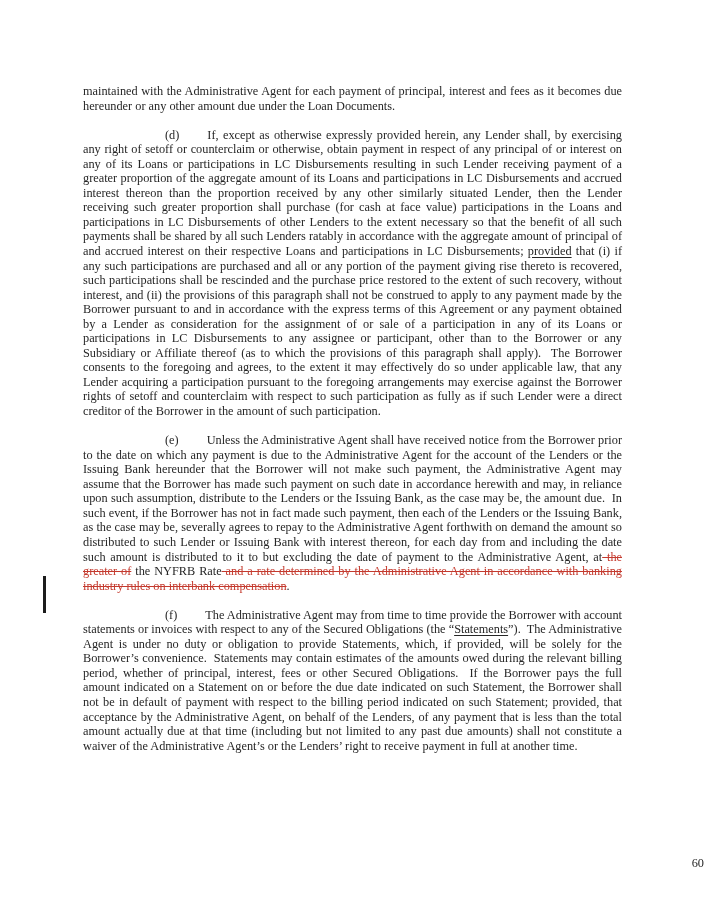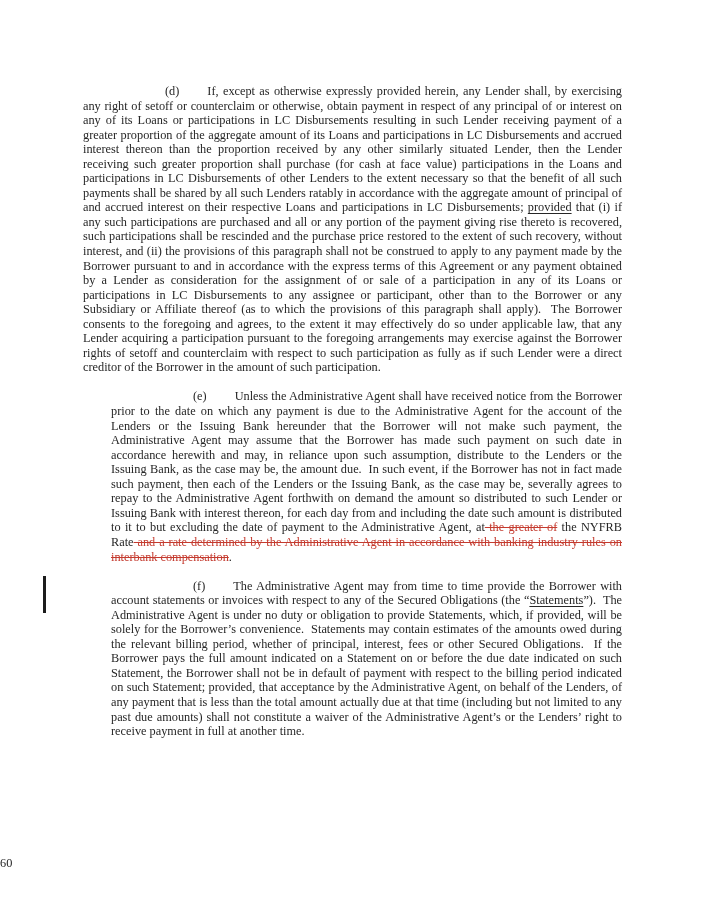--- a/index.html
+++ b/index.html
@@ -25,21 +25,20 @@
     line-height: 14.55px;
     text-align: justify;
     text-justify: inter-word;
   }
   .doc-para {
     margin: 0;
     padding: 0;
   }
   .doc-para + .doc-para {
     margin-top: 14.55px;
-    margin-left: 28px;
   }
   .indent {
     text-indent: 82px;
   }
   .heading {
     margin-top: 18px;
   }
   .seg-normal {
     color: var(--body-text, #262626);
   }
@@ -64,33 +63,34 @@
     top: 576px;
     width: 2.5px;
     height: 37px;
     background: var(--change-bar, #1c1c1c);
   }
   .page-number {
     position: absolute;
     top: 856px;
     left: 0;
     width: 100%;
-    text-align: left;
+    text-align: right;
     font-size: 12.3px;
     color: var(--body-text, #262626);
   }
 </style>
 </head>
 <body>
 
 <div class="page">
 
   <div class="change-bar"></div>
 
   <div class="text-block">
+    <p class="doc-para"><span class="seg-normal">maintained with the Administrative Agent for each payment of principal, interest and fees as it becomes due hereunder or any other amount due under the Loan Documents.</span></p>
 
     <p class="doc-para indent"><span class="seg-normal">(d)</span><span class="seg-tab"></span><span class="seg-normal">If, except as otherwise expressly provided herein, any Lender shall, by exercising any right of setoff or counterclaim or otherwise, obtain payment in respect of any principal of or interest on any of its Loans or participations in LC Disbursements resulting in such Lender receiving payment of a greater proportion of the aggregate amount of its Loans and participations in LC Disbursements and accrued interest thereon than the proportion received by any other similarly situated Lender, then the Lender receiving such greater proportion shall purchase (for cash at face value) participations in the Loans and participations in LC Disbursements of other Lenders to the extent necessary so that the benefit of all such payments shall be shared by all such Lenders ratably in accordance with the aggregate amount of principal of and accrued interest on their respective Loans and participations in LC Disbursements; </span><span class="seg-underline">provided</span><span class="seg-normal"> that (i) if any such participations are purchased and all or any portion of the payment giving rise thereto is recovered, such participations shall be rescinded and the purchase price restored to the extent of such recovery, without interest, and (ii) the provisions of this paragraph shall not be construed to apply to any payment made by the Borrower pursuant to and in accordance with the express terms of this Agreement or any payment obtained by a Lender as consideration for the assignment of or sale of a participation in any of its Loans or participations in LC Disbursements to any assignee or participant, other than to the Borrower or any Subsidiary or Affiliate thereof (as to which the provisions of this paragraph shall apply).&nbsp; The Borrower consents to the foregoing and agrees, to the extent it may effectively do so under applicable law, that any Lender acquiring a participation pursuant to the foregoing arrangements may exercise against the Borrower rights of setoff and counterclaim with respect to such participation as fully as if such Lender were a direct creditor of the Borrower in the amount of such participation.</span></p>
 
     <p class="doc-para indent"><span class="seg-normal">(e)</span><span class="seg-tab"></span><span class="seg-normal">Unless the Administrative Agent shall have received notice from the Borrower prior to the date on which any payment is due to the Administrative Agent for the account of the Lenders or the Issuing Bank hereunder that the Borrower will not make such payment, the Administrative Agent may assume that the Borrower has made such payment on such date in accordance herewith and may, in reliance upon such assumption, distribute to the Lenders or the Issuing Bank, as the case may be, the amount due.&nbsp; In such event, if the Borrower has not in fact made such payment, then each of the Lenders or the Issuing Bank, as the case may be, severally agrees to repay to the Administrative Agent forthwith on demand the amount so distributed to such Lender or Issuing Bank with interest thereon, for each day from and including the date such amount is distributed to it to but excluding the date of payment to the Administrative Agent, at</span><span class="seg-strike">&nbsp;the greater of</span><span class="seg-normal"> the NYFRB Rate</span><span class="seg-strike">&nbsp;and a rate determined by the Administrative Agent in accordance with banking industry rules on interbank compensation</span><span class="seg-normal">.</span></p>
 
     <p class="doc-para indent"><span class="seg-normal">(f)</span><span class="seg-tab"></span><span class="seg-normal">The Administrative Agent may from time to time provide the Borrower with account statements or invoices with respect to any of the Secured Obligations (the “</span><span class="seg-underline">Statements</span><span class="seg-normal">”).&nbsp; The Administrative Agent is under no duty or obligation to provide Statements, which, if provided, will be solely for the Borrower’s convenience.&nbsp; Statements may contain estimates of the amounts owed during the relevant billing period, whether of principal, interest, fees or other Secured Obligations.&nbsp; If the Borrower pays the full amount indicated on a Statement on or before the due date indicated on such Statement, the Borrower shall not be in default of payment with respect to the billing period indicated on such Statement; provided, that acceptance by the Administrative Agent, on behalf of the Lenders, of any payment that is less than the total amount actually due at that time (including but not limited to any past due amounts) shall not constitute a waiver of the Administrative Agent’s or the Lenders’ right to receive payment in full at another time.</span></p>
 
   </div>
 
   <div class="page-number">60</div>

